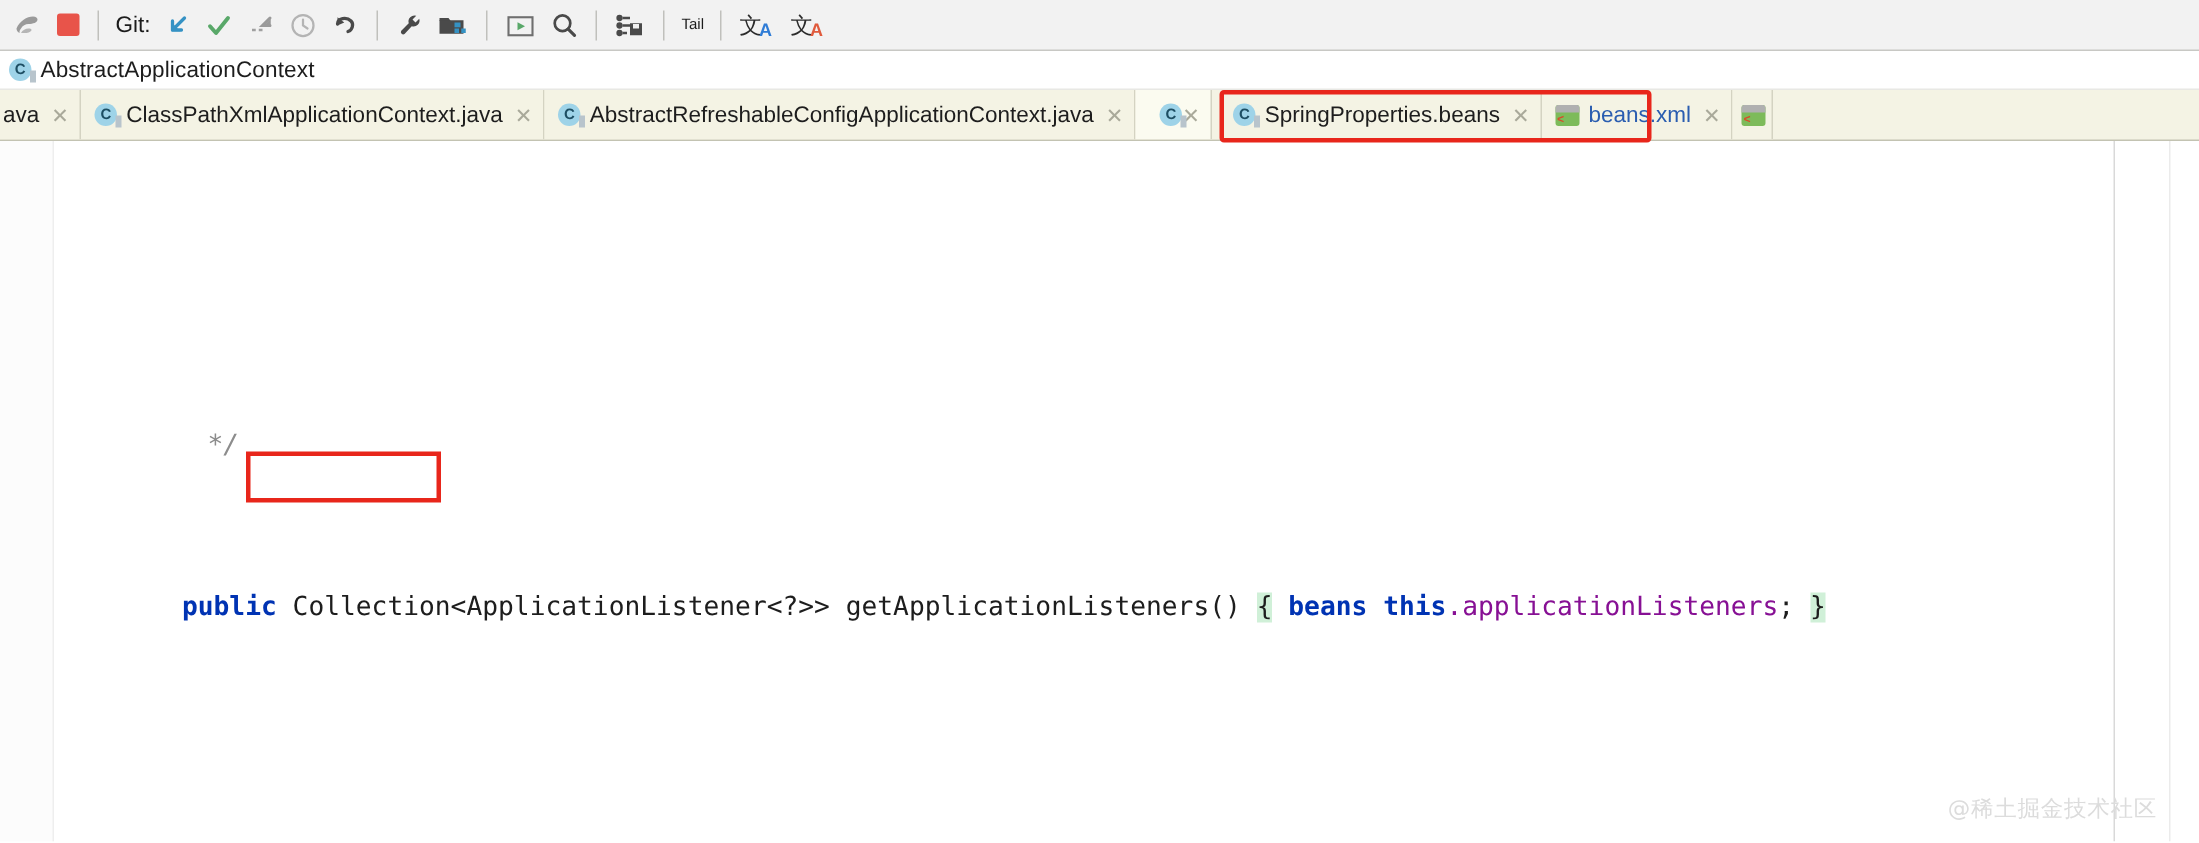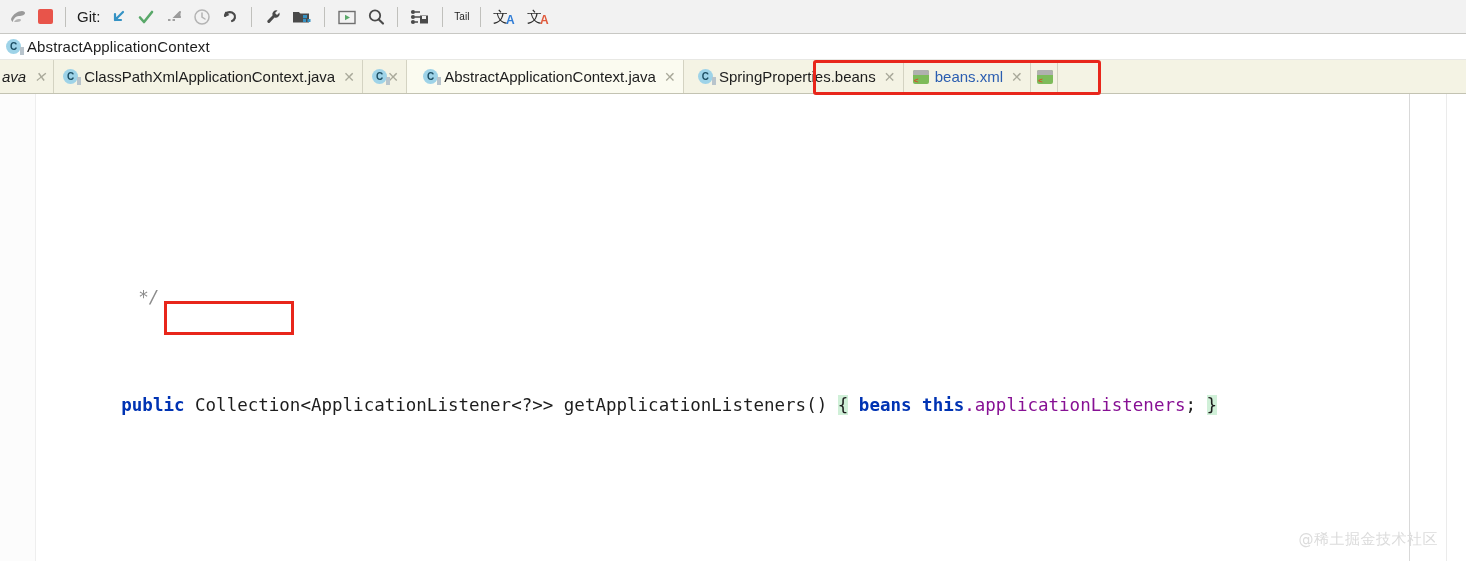--- a/index.html
+++ b/index.html
@@ -94,21 +94,21 @@
     margin-right: 8px;
   }
   .tab-title.xmlfile { color: #2a5db0; }
   .tab-close {
     font-size: 14px;
     color: #a9a99a;
     line-height: 1;
     width: 11px;
     text-align: center;
   }
-  .tab-clipped { padding-left: 0; font-style: italic; }
+  .tab-clipped { padding-left: 0; }
 
   
   .tab-highlight {
     position: absolute;
     left: 813px;
     top: 60px;
     width: 288px;
     height: 35px;
     border: 3px solid #e8261b;
     border-radius: 3px;
@@ -380,26 +380,26 @@
     </div>
 
     <div class="tab">
       <span class="java-ico">C</span>
       <span class="tab-title">ClassPathXmlApplicationContext.java</span>
       <span class="tab-close">✕</span>
     </div>
 
     <div class="tab">
       <span class="java-ico">C</span>
+      <span class="tab-title">AbstractRefreshableConfigApplicationContext.java</span>
       <span class="tab-close">✕</span>
     </div>
 
     <div class="tab selected" style="padding-left:16px;">
       <span class="java-ico">C</span>
-      <span class="tab-title">AbstractApplicationContext.java</span>
       <span class="tab-close">✕</span>
     </div>
 
     <div class="tab" style="padding-left:14px;">
       <span class="java-ico">C</span>
       <span class="tab-title">SpringProperties.beans</span>
       <span class="tab-close">✕</span>
     </div>
 
     <div class="tab">

